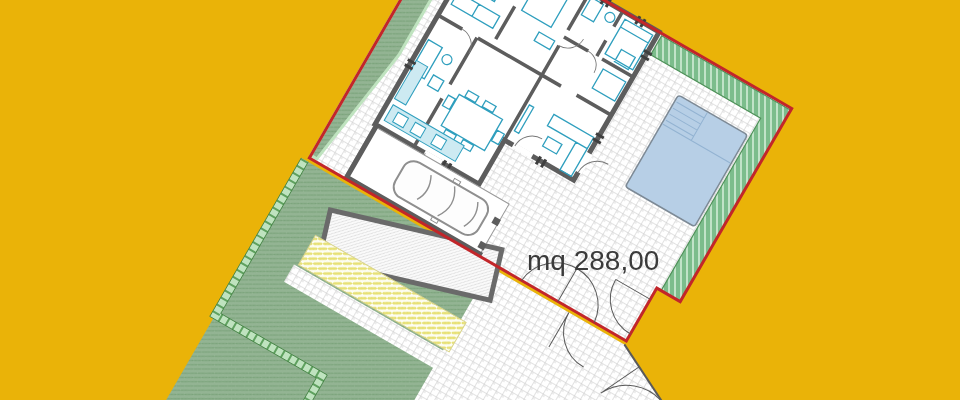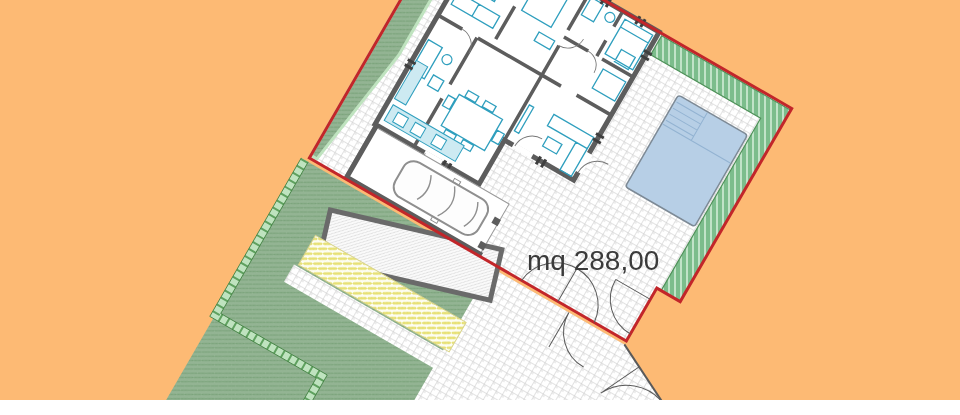--- a/index.html
+++ b/index.html
@@ -1,16 +1,16 @@
 <!DOCTYPE html>
 <html><head>
 <meta charset="utf-8">
 <style>
   html,body{margin:0;padding:0;background:#fff;}
-  #stage{position:relative;width:960px;height:400px;overflow:hidden;background:#fdba74;
+  #stage{position:relative;width:960px;height:400px;overflow:hidden;background:#eab308;
          font-family:"Liberation Sans", sans-serif;}
   svg{display:block;}
   text{font-family:"Liberation Sans", sans-serif;}
 </style>
 </head>
 <body>
 
 <div id="stage">
 <svg width="960" height="415" viewBox="0 0 960 415">
   <defs>

